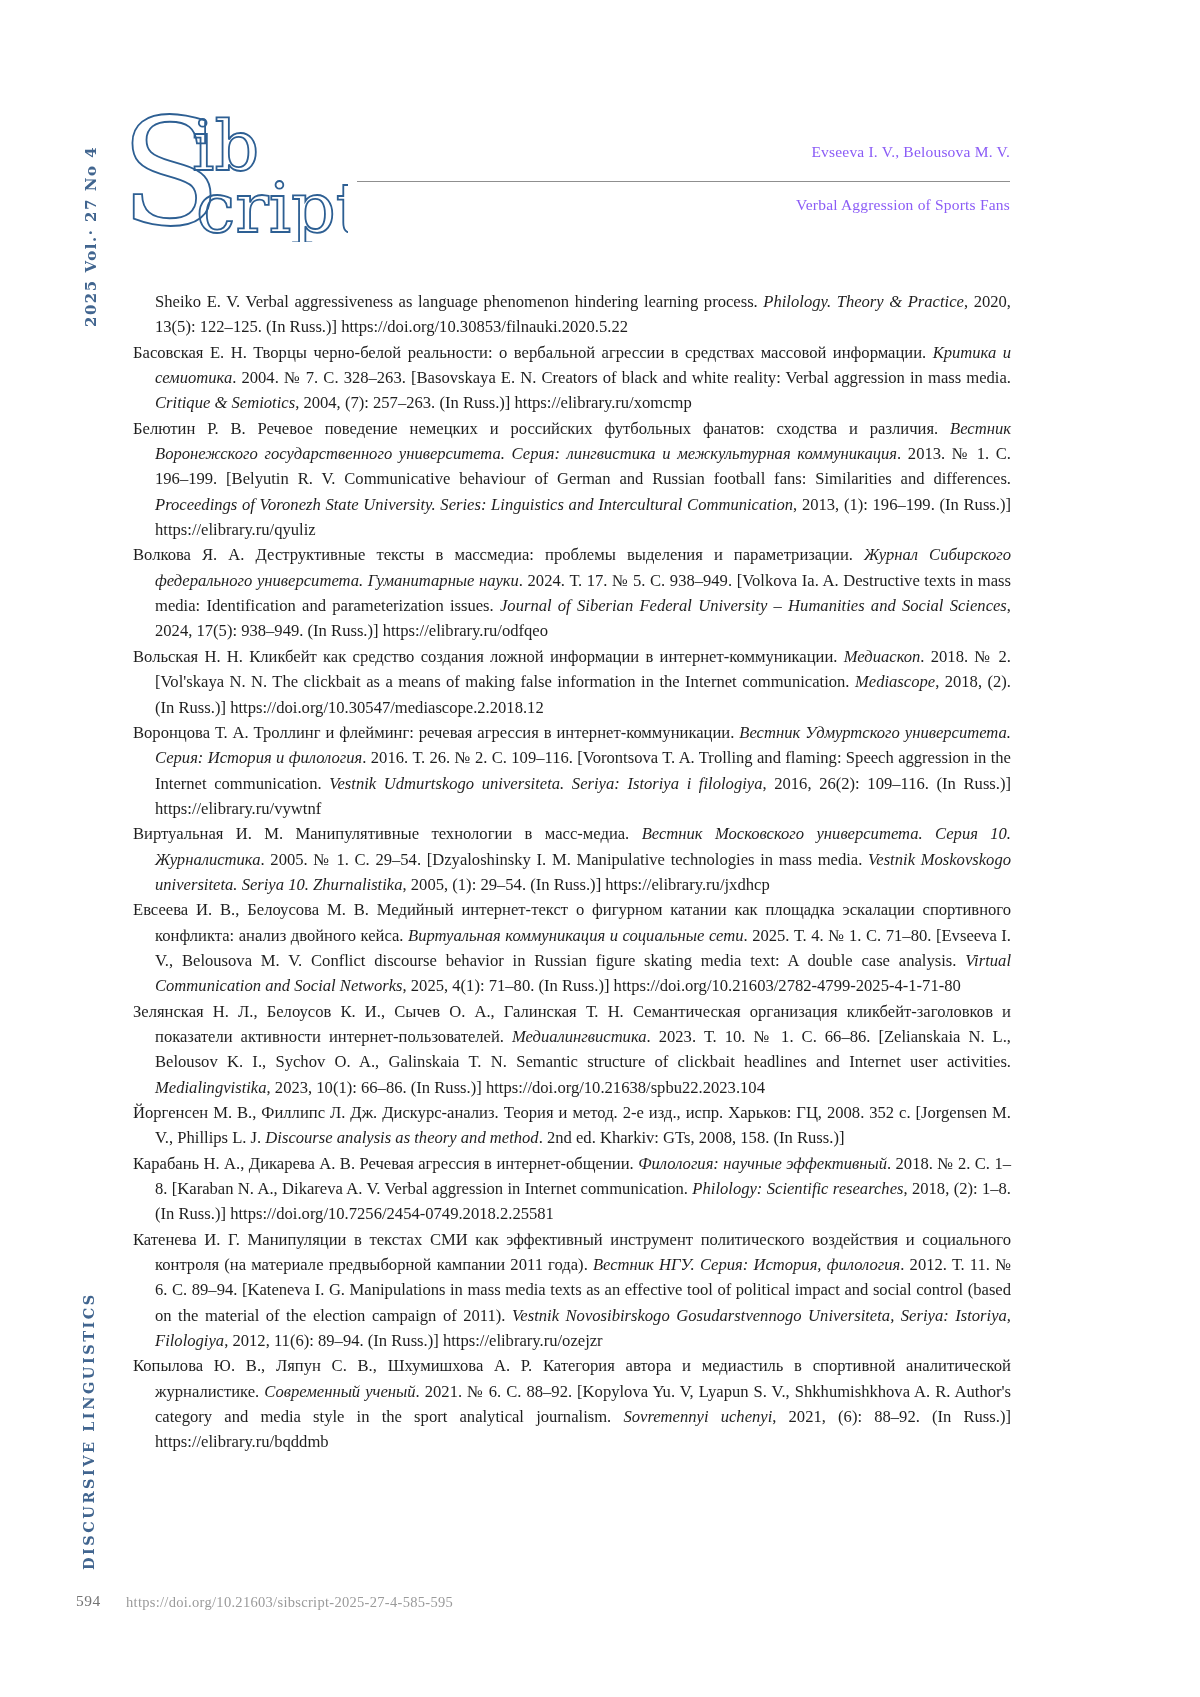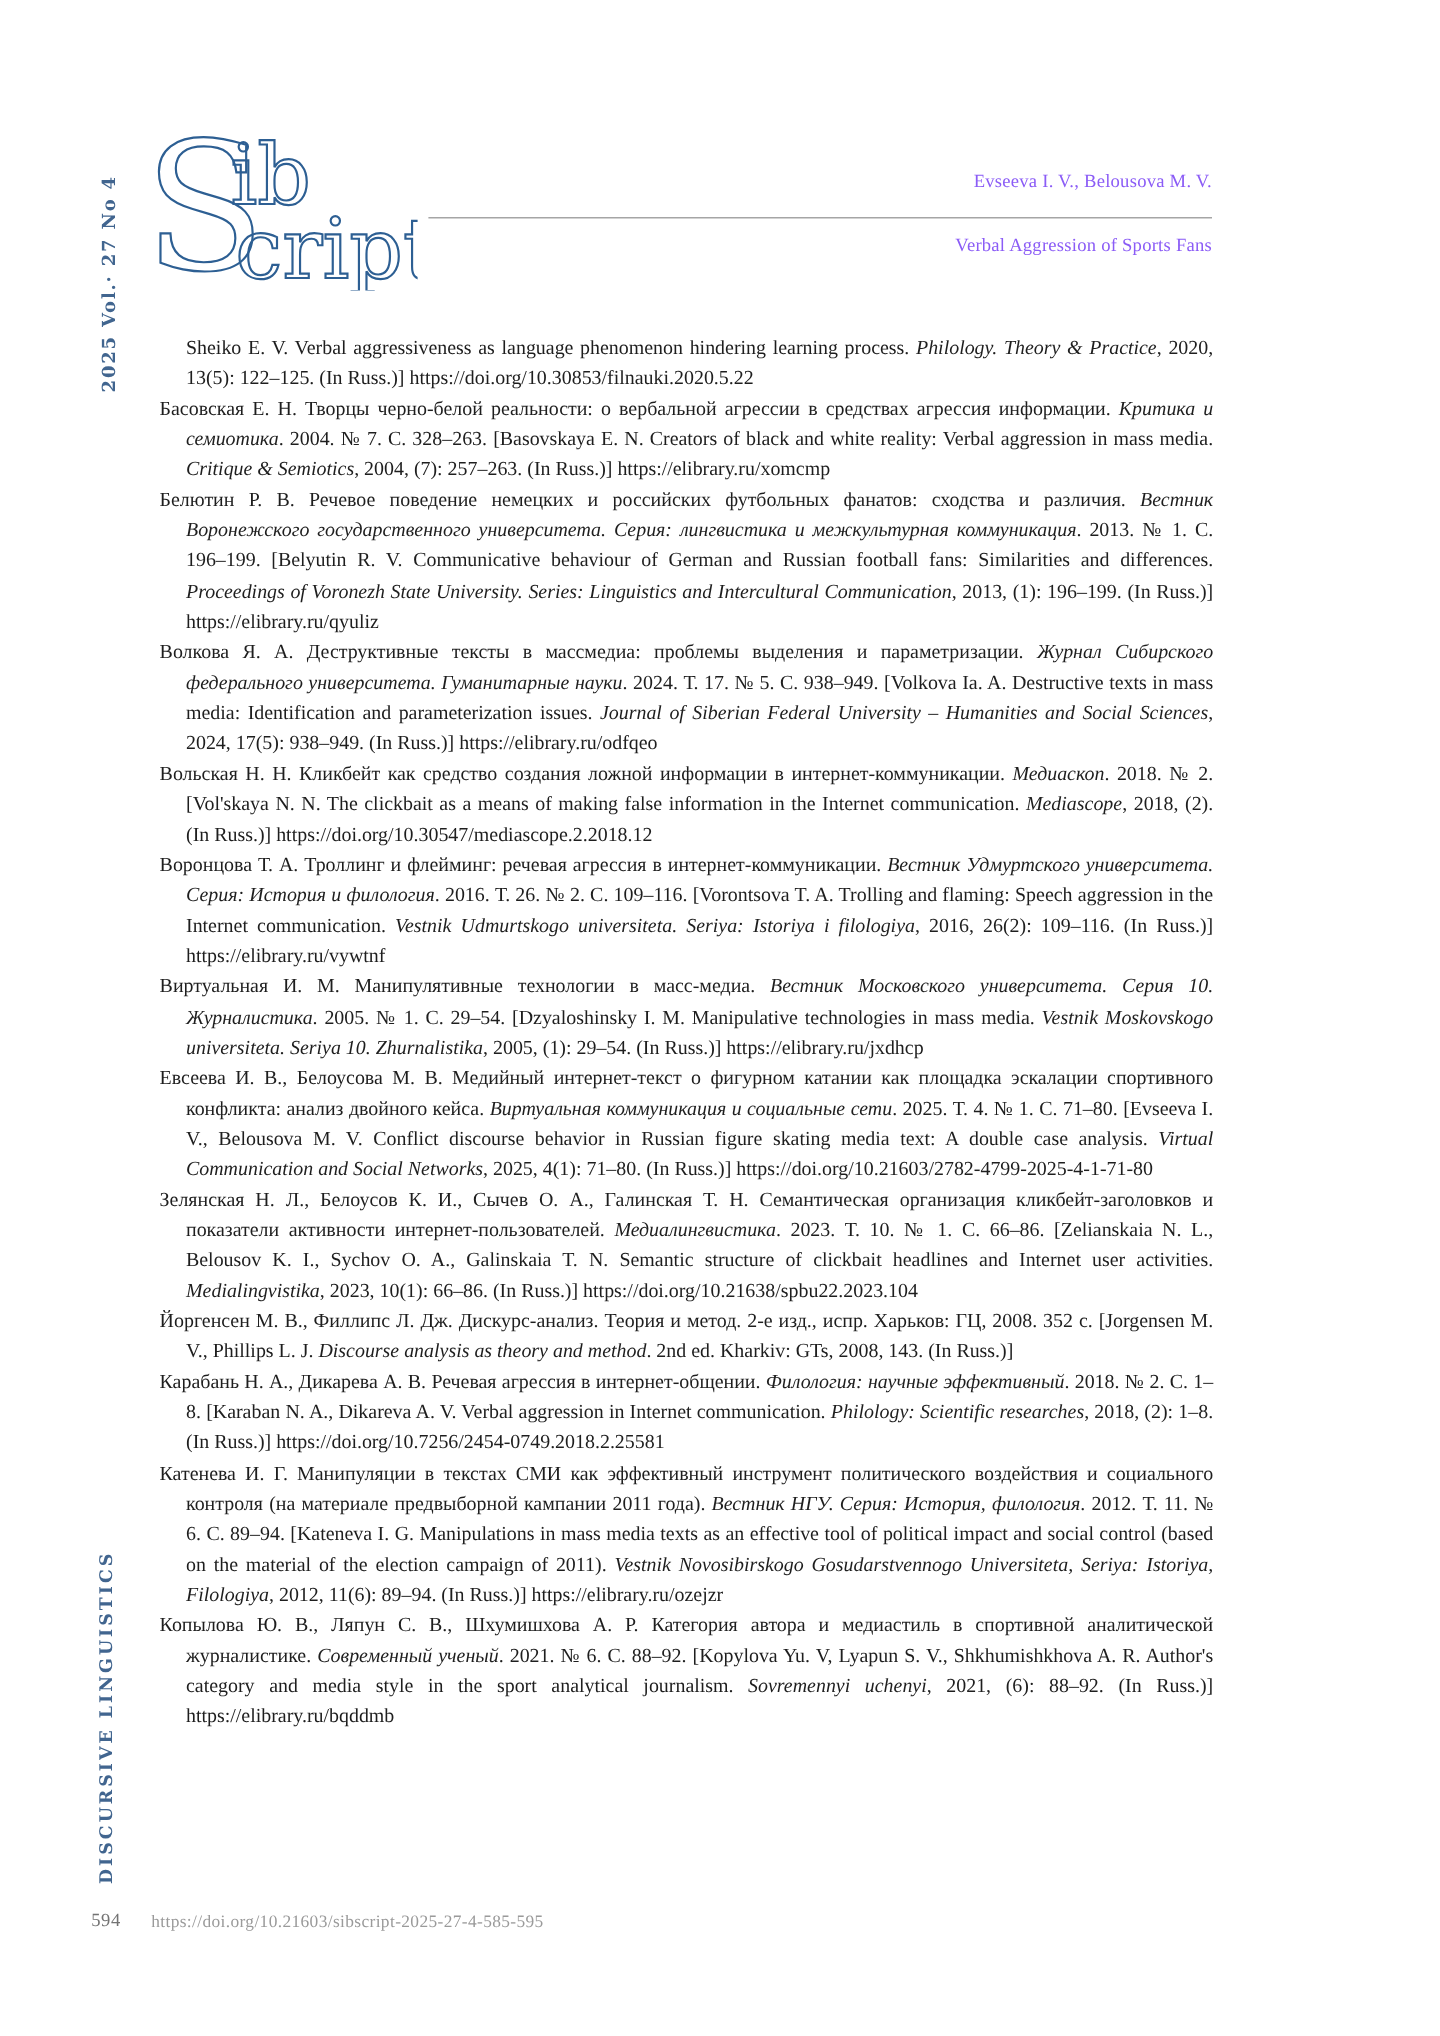--- a/index.html
+++ b/index.html
@@ -31,21 +31,21 @@
   #hdr-rule{
     position:absolute;left:357px;top:181px;width:653px;height:0;
     border-top:1.6px solid #8f8f8f;
   }
   
   #refs{
     position:absolute;left:133px;top:277px;width:878px;
     font-size:16.6px;line-height:25.35px;text-align:justify;
   }
   #refs p{margin:0;padding-left:22px;text-indent:-22px;}
-  #refs p.cont{text-indent:0;}
+  #refs p.cont{text-indent:0;margin-top:12px;}
   #refs em{font-style:italic;}
   
   #page-number{
     position:absolute;left:76px;top:1592px;font-size:15.5px;color:#737373;
     letter-spacing:0.5px;
   }
   #footer-doi{
     position:absolute;left:126px;top:1594px;font-size:14.5px;color:#9a9a9a;
     letter-spacing:0.3px;
   }
@@ -64,28 +64,28 @@
     <text x="78" y="140" font-size="70">cript</text>
   </g>
 </svg>
 
 <div class="hdr" id="hdr-authors">Evseeva I. V., Belousova M. V.</div>
 <div id="hdr-rule"></div>
 <div class="hdr" id="hdr-title">Verbal Aggression of Sports Fans</div>
 
 <div id="refs">
     <p class="cont"><span>Sheiko E. V. Verbal aggressiveness as language phenomenon hindering learning process. </span><em>Philology. Theory &amp; Practice</em><span>, 2020, 13(5): 122–125. (In Russ.)] https://doi.org/10.30853/filnauki.2020.5.22</span></p>
-    <p class=""><span>Басовская Е. Н. Творцы черно-белой реальности: о вербальной агрессии в средствах агрессия информации. </span><em>Критика и семиотика</em><span>. 2004. № 7. С. 328–263. [Basovskaya E. N. Creators of black and white reality: Verbal aggression in mass media. </span><em>Critique &amp; Semiotics</em><span>, 2004, (7): 257–263. (In Russ.)] https://elibrary.ru/xomcmp</span></p>
+    <p class=""><span>Басовская Е. Н. Творцы черно-белой реальности: о вербальной агрессии в средствах массовой информации. </span><em>Критика и семиотика</em><span>. 2004. № 7. С. 328–263. [Basovskaya E. N. Creators of black and white reality: Verbal aggression in mass media. </span><em>Critique &amp; Semiotics</em><span>, 2004, (7): 257–263. (In Russ.)] https://elibrary.ru/xomcmp</span></p>
     <p class=""><span>Белютин Р. В. Речевое поведение немецких и российских футбольных фанатов: сходства и различия. </span><em>Вестник Воронежского государственного университета. Серия: лингвистика и межкультурная коммуникация</em><span>. 2013. № 1. С. 196–199. [Belyutin R. V. Communicative behaviour of German and Russian football fans: Similarities and differences. </span><em>Proceedings of Voronezh State University. Series: Linguistics and Intercultural Communication</em><span>, 2013, (1): 196–199. (In Russ.)] https://elibrary.ru/qyuliz</span></p>
     <p class=""><span>Волкова Я. А. Деструктивные тексты в массмедиа: проблемы выделения и параметризации. </span><em>Журнал Сибирского федерального университета. Гуманитарные науки</em><span>. 2024. Т. 17. № 5. С. 938–949. [Volkova Ia. A. Destructive texts in mass media: Identification and parameterization issues. </span><em>Journal of Siberian Federal University – Humanities and Social Sciences</em><span>, 2024, 17(5): 938–949. (In Russ.)] https://elibrary.ru/odfqeo</span></p>
     <p class=""><span>Вольская Н. Н. Кликбейт как средство создания ложной информации в интернет-коммуникации. </span><em>Медиаскоп</em><span>. 2018. № 2. [Vol'skaya N. N. The clickbait as a means of making false information in the Internet communication. </span><em>Mediascope</em><span>, 2018, (2). (In Russ.)] https://doi.org/10.30547/mediascope.2.2018.12</span></p>
     <p class=""><span>Воронцова Т. А. Троллинг и флейминг: речевая агрессия в интернет-коммуникации. </span><em>Вестник Удмуртского университета. Серия: История и филология</em><span>. 2016. Т. 26. № 2. С. 109–116. [Vorontsova T. A. Trolling and flaming: Speech aggression in the Internet communication. </span><em>Vestnik Udmurtskogo universiteta. Seriya: Istoriya i filologiya</em><span>, 2016, 26(2): 109–116. (In Russ.)] https://elibrary.ru/vywtnf</span></p>
     <p class=""><span>Виртуальная И. М. Манипулятивные технологии в масс-медиа. </span><em>Вестник Московского университета. Серия 10. Журналистика</em><span>. 2005. № 1. С. 29–54. [Dzyaloshinsky I. M. Manipulative technologies in mass media. </span><em>Vestnik Moskovskogo universiteta. Seriya 10. Zhurnalistika</em><span>, 2005, (1): 29–54. (In Russ.)] https://elibrary.ru/jxdhcp</span></p>
     <p class=""><span>Евсеева И. В., Белоусова М. В. Медийный интернет-текст о фигурном катании как площадка эскалации спортивного конфликта: анализ двойного кейса. </span><em>Виртуальная коммуникация и социальные сети</em><span>. 2025. Т. 4. № 1. С. 71–80. [Evseeva I. V., Belousova M. V. Conflict discourse behavior in Russian figure skating media text: A double case analysis. </span><em>Virtual Communication and Social Networks</em><span>, 2025, 4(1): 71–80. (In Russ.)] https://doi.org/10.21603/2782-4799-2025-4-1-71-80</span></p>
     <p class=""><span>Зелянская Н. Л., Белоусов К. И., Сычев О. А., Галинская Т. Н. Семантическая организация кликбейт-заголовков и показатели активности интернет-пользователей. </span><em>Медиалингвистика</em><span>. 2023. Т. 10. № 1. С. 66–86. [Zelianskaia N. L., Belousov K. I., Sychov O. A., Galinskaia T. N. Semantic structure of clickbait headlines and Internet user activities. </span><em>Medialingvistika</em><span>, 2023, 10(1): 66–86. (In Russ.)] https://doi.org/10.21638/spbu22.2023.104</span></p>
-    <p class=""><span>Йоргенсен М. В., Филлипс Л. Дж. Дискурс-анализ. Теория и метод. 2-е изд., испр. Харьков: ГЦ, 2008. 352 с. [Jorgensen M. V., Phillips L. J. </span><em>Discourse analysis as theory and method</em><span>. 2nd ed. Kharkiv: GTs, 2008, 143. (In Russ.)]</span></p>
+    <p class=""><span>Йоргенсен М. В., Филлипс Л. Дж. Дискурс-анализ. Теория и метод. 2-е изд., испр. Харьков: ГЦ, 2008. 352 с. [Jorgensen M. V., Phillips L. J. </span><em>Discourse analysis as theory and method</em><span>. 2nd ed. Kharkiv: GTs, 2008, 158. (In Russ.)]</span></p>
     <p class=""><span>Карабань Н. А., Дикарева А. В. Речевая агрессия в интернет-общении. </span><em>Филология: научные эффективный</em><span>. 2018. № 2. С. 1–8. [Karaban N. A., Dikareva A. V. Verbal aggression in Internet communication. </span><em>Philology: Scientific researches</em><span>, 2018, (2): 1–8. (In Russ.)] https://doi.org/10.7256/2454-0749.2018.2.25581</span></p>
     <p class=""><span>Катенева И. Г. Манипуляции в текстах СМИ как эффективный инструмент политического воздействия и социального контроля (на материале предвыборной кампании 2011 года). </span><em>Вестник НГУ. Серия: История, филология</em><span>. 2012. Т. 11. № 6. С. 89–94. [Kateneva I. G. Manipulations in mass media texts as an effective tool of political impact and social control (based on the material of the election campaign of 2011). </span><em>Vestnik Novosibirskogo Gosudarstvennogo Universiteta, Seriya: Istoriya, Filologiya</em><span>, 2012, 11(6): 89–94. (In Russ.)] https://elibrary.ru/ozejzr</span></p>
     <p class=""><span>Копылова Ю. В., Ляпун С. В., Шхумишхова А. Р. Категория автора и медиастиль в спортивной аналитической журналистике. </span><em>Современный ученый</em><span>. 2021. № 6. С. 88–92. [Kopylova Yu. V, Lyapun S. V., Shkhumishkhova A. R. Author's category and media style in the sport analytical journalism. </span><em>Sovremennyi uchenyi</em><span>, 2021, (6): 88–92. (In Russ.)] https://elibrary.ru/bqddmb</span></p>
   </div>
 
 <div id="page-number">594</div>
 <div id="footer-doi">https://doi.org/10.21603/sibscript-2025-27-4-585-595</div>
 
 </body></html>

